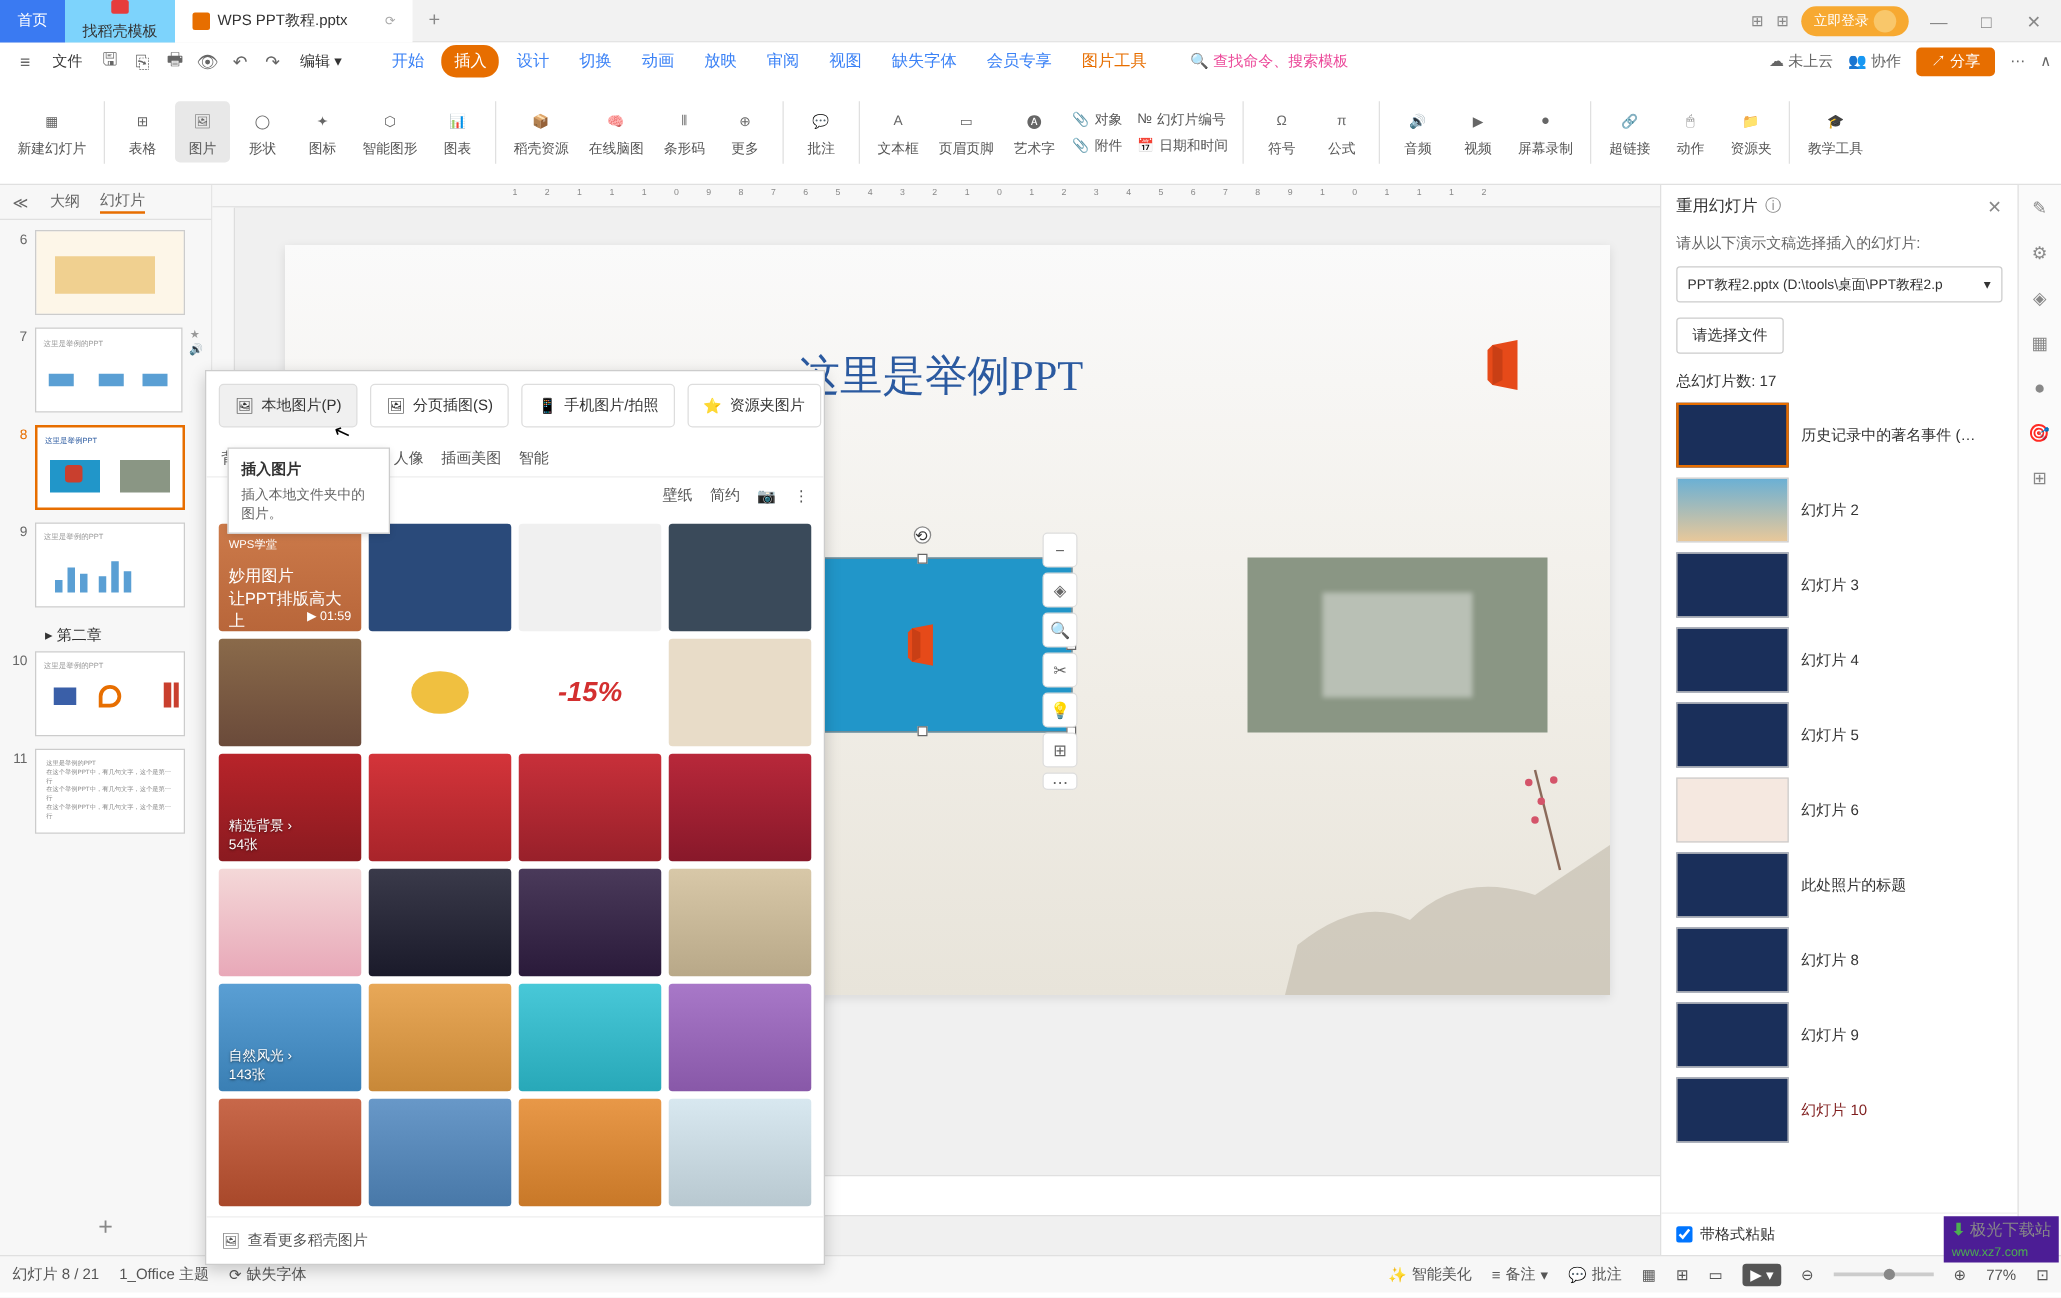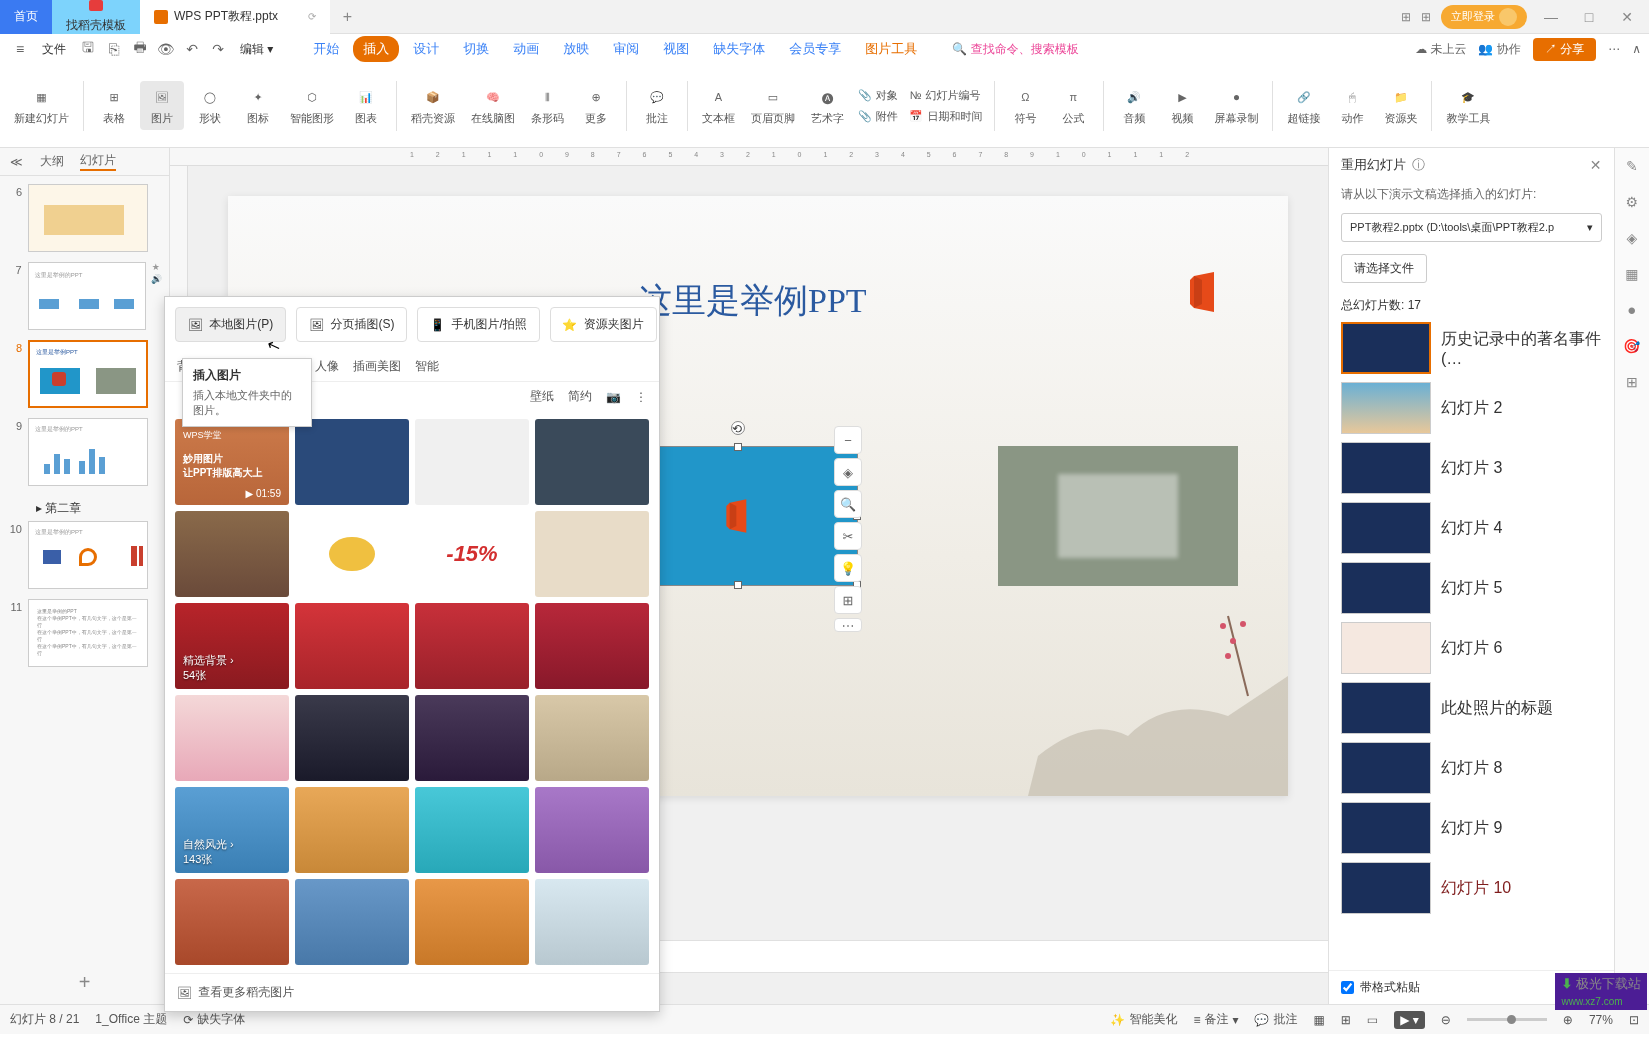--- a/index.html
+++ b/index.html
@@ -95,21 +95,21 @@
 .rp-header { display: flex; align-items: center; padding: 8px 12px; font-size: 13px; gap: 6px; }
 .rp-close { margin-left: auto; color: #888; font-size: 14px; }
 .rp-desc { padding: 4px 12px; font-size: 12px; color: #666; }
 .rp-file-select { margin: 6px 12px; padding: 6px 8px; border: 1px solid #ccc; border-radius: 3px; font-size: 11px; color: #333; display: flex; align-items: center; }
 .rp-browse-btn { margin: 6px 12px; padding: 5px 12px; border: 1px solid #ccc; border-radius: 3px; font-size: 12px; width: fit-content; }
 .rp-count { padding: 8px 12px; font-size: 12px; color: #333; }
 .rp-slide-list { flex: 1; overflow-y: auto; padding: 0 12px; }
 .rp-slide-row { display: flex; align-items: center; gap: 10px; margin-bottom: 8px; }
 .rp-slide-thumb { width: 90px; height: 52px; border: 1px solid #ccc; background: #1a2f5a; flex-shrink: 0; }
 .rp-slide-thumb-selected { border: 2px solid #e76e00; }
-.rp-slide-label { font-size: 16px; color: #333; }
+.rp-slide-label { font-size: 12px; color: #333; }
 .rp-footer { padding: 8px 12px; border-top: 1px solid #eee; font-size: 12px; }
 .rp-checkbox { display: flex; align-items: center; gap: 6px; }
 
 
 .tool-strip { width: 36px; background: #fafafa; border-left: 1px solid #e0e0e0; display: flex; flex-direction: column; align-items: center; padding-top: 8px; gap: 16px; }
 .ts-icon { width: 20px; height: 20px; color: #888; display: flex; align-items: center; justify-content: center; font-size: 14px; }
 
 
 .notes-bar { height: 32px; border-top: 1px solid #e0e0e0; display: flex; align-items: center; padding: 0 12px; font-size: 12px; color: #888; background: #fff; }
 
@@ -523,21 +523,21 @@
     <div class="img-dd-filterrow">
       <div class="spacer"></div>
       <span>壁纸</span>
       <span>简约</span>
       <span>📷</span>
       <span>⋮</span>
     </div>
     <div class="img-dd-grid">
       <div class="img-tile" style="background:linear-gradient(#cc7a4a,#b8663a)">
         <div style="padding:10px 8px;color:#fff;font-size:9px">WPS学堂</div>
-        <div style="padding:0 8px;color:#fff;font-size:10px;font-weight:bold;white-space:pre-line">妙用图片
+        <div style="padding:0 8px;color:#fff;font-size:13px;font-weight:normal;white-space:pre-line">妙用图片
 让PPT排版高大上</div>
         <div style="position:absolute;bottom:6px;right:8px;color:#fff;font-size:10px">▶ <span>01:59</span></div>
       </div>
       <div class="img-tile" style="background:#2a4a7a"></div>
       <div class="img-tile" style="background:#f0f0f0"></div>
       <div class="img-tile" style="background:#3a4a5a"></div>
       <div class="img-tile" style="background:linear-gradient(#8a6a4a,#6a4a3a)"></div>
       <div class="img-tile" style="background:#fff">
           <div style="position:absolute;top:30%;left:30%;width:40%;height:40%;border-radius:50%;background:#f0c040"></div>
         </div>

